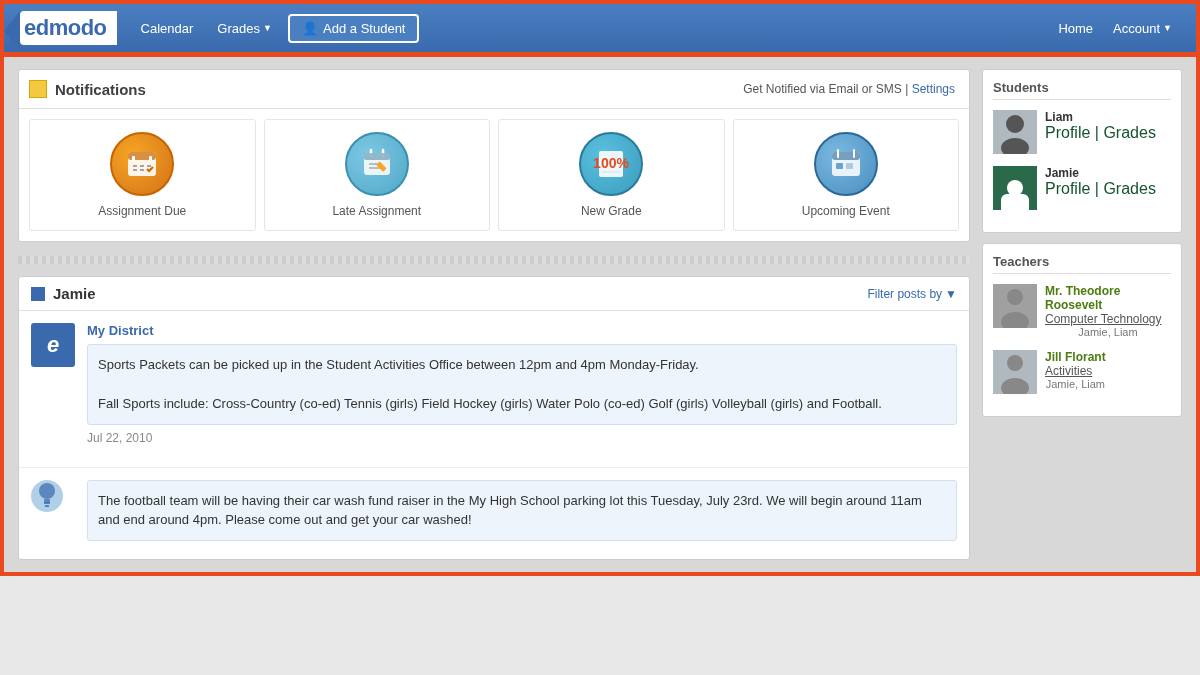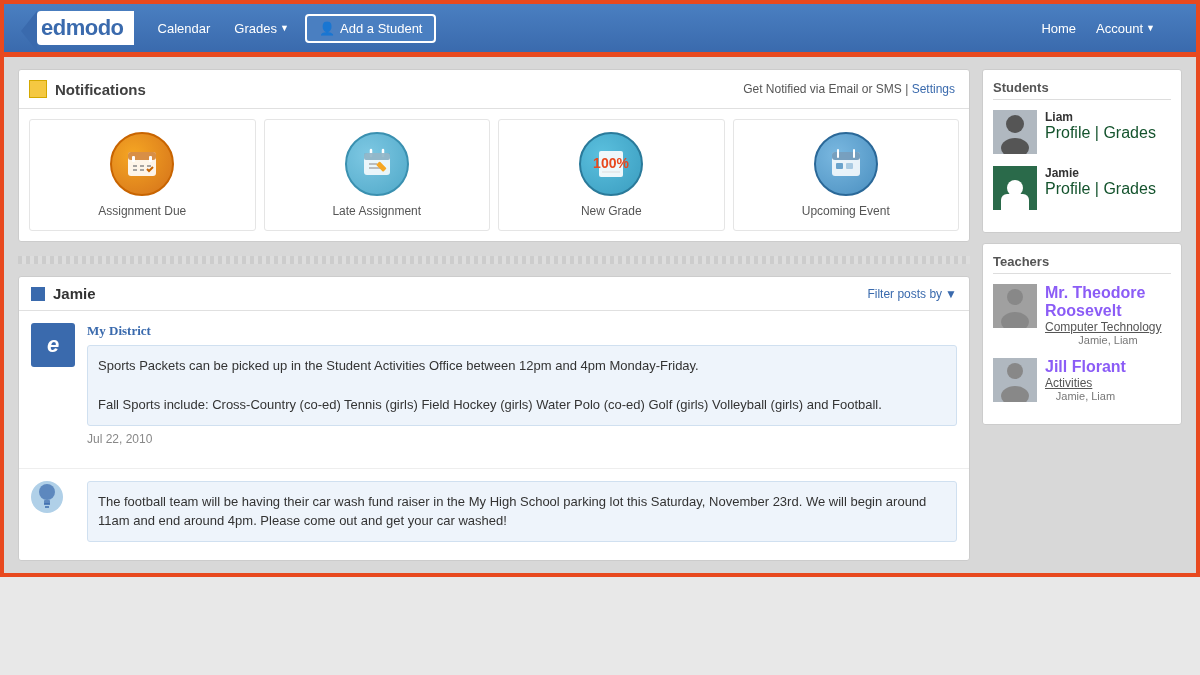--- a/index.html
+++ b/index.html
@@ -9,21 +9,21 @@
       background: #e8e8e8;
       border: 4px solid #e8491e;
     }
 
     
     .top-nav {
       background: linear-gradient(180deg, #4a7fc1 0%, #3a6aad 100%);
       height: 48px;
       display: flex;
       align-items: center;
-      padding: 0 33px;
+      padding: 0 16px;
       gap: 8px;
     }
     .logo-wrap {
       background: white;
       border-radius: 4px 0 0 4px;
       padding: 4px 10px 4px 4px;
       display: flex;
       align-items: center;
       margin-right: 8px;
       position: relative;
@@ -265,21 +265,20 @@
     }
     .post-content {
       flex: 1;
     }
     .post-author {
       color: #3a6aad;
       font-weight: bold;
       font-size: 13px;
       margin-bottom: 6px;
       cursor: pointer;
-      font-family: Liberation Serif, serif;
     }
     .post-body {
       background: #eef4fb;
       border: 1px solid #d0e0f0;
       border-radius: 3px;
       padding: 10px;
       color: #333;
       font-size: 13px;
       line-height: 1.5;
       margin-bottom: 6px;
@@ -347,22 +346,22 @@
     .student-links span { cursor: pointer; }
 
     .teacher-item {
       display: flex;
       align-items: flex-start;
       gap: 8px;
       margin-bottom: 12px;
     }
     .teacher-name {
       font-weight: bold;
-      font-size: 16px;
-      color: #8b5cf6;
+      font-size: 12px;
+      color: #4d7c0f;
       cursor: pointer;
     }
     .teacher-subject {
       font-size: 12px;
       color: #555;
       text-decoration: underline;
     }
     .teacher-students {
       font-size: 11px;
       color: #777;
@@ -552,21 +551,21 @@
           <div class="avatar-blue-icon">
             <svg width="24" height="30" viewBox="0 0 24 30">
               <circle cx="12" cy="10" r="8" fill="#3a6aad" opacity="0.7"></circle>
               <rect x="9" y="18" width="6" height="4" fill="#3a6aad" opacity="0.7" rx="1"></rect>
               <line x1="9" y1="22" x2="15" y2="22" stroke="#3a6aad" stroke-width="1.5"></line>
               <line x1="10" y1="25" x2="14" y2="25" stroke="#3a6aad" stroke-width="1.5"></line>
             </svg>
           </div>
         </div>
         <div class="post-content">
-          <div class="post-body">The football team will be having their car wash fund raiser in the My High School parking lot this Saturday, November 23rd. We will begin around 11am and end around 4pm. Please come out and get your car washed!</div>
+          <div class="post-body">The football team will be having their car wash fund raiser in the My High School parking lot this Tuesday, July 23rd. We will begin around 11am and end around 4pm. Please come out and get your car washed!</div>
         </div>
       </div>
 
     </div>
 
   </div>
 
   <div class="right-col">
 
     <div class="right-section">

